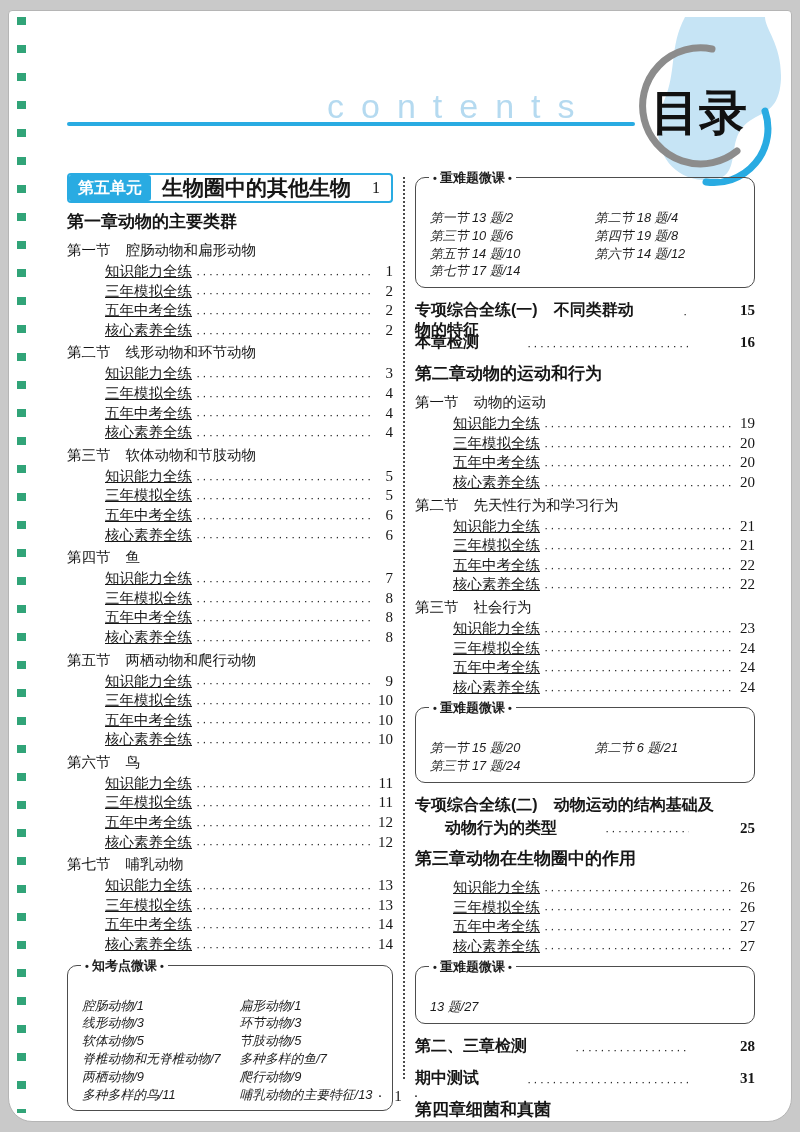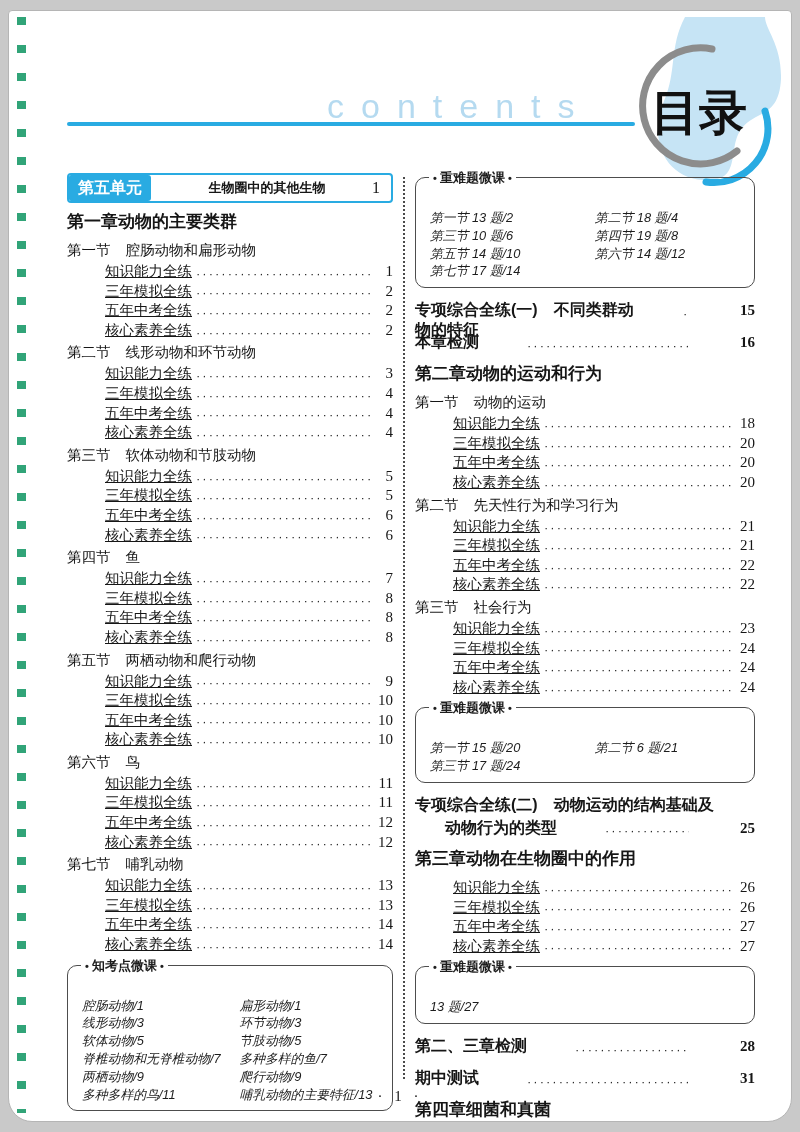--- a/index.html
+++ b/index.html
@@ -48,21 +48,21 @@
   .unit-box{
     display:flex;align-items:center;height:30px;
     border:2px solid #29abe2;border-radius:4px;
     overflow:hidden;margin-bottom:9px;box-sizing:border-box;
   }
   .unit-tab{
     background:#29abe2;color:#fff;font-weight:700;font-size:16px;
     height:100%;display:flex;align-items:center;padding:0 9px;
     border-radius:0 3px 3px 0;flex:0 0 auto;
   }
-  .unit-title{font-weight:700;font-size:13px;padding-left:11px;flex:1;text-align:center;}
+  .unit-title{font-weight:700;font-size:21px;padding-left:11px;flex:1;}
   .unit-page{font-family:"Liberation Serif",serif;font-size:16px;padding-right:11px;}
   
   .chapter{font-weight:700;font-size:17px;margin:7px 0 5px;height:24px;display:flex;align-items:baseline;}
   .chapter .ch-t{}
   .sec-head{margin-top:3px;height:21px;display:flex;align-items:baseline;}
   .sec-head .sec-title{margin-left:15px;}
   .row{display:flex;align-items:baseline;height:19.6px;}
   .row .lbl{margin-left:38px;flex:0 0 auto;text-decoration:underline;}
   .leader{
     flex:1;min-width:6px;overflow:hidden;white-space:nowrap;
@@ -437,21 +437,21 @@
 
     <div>
       <div class="sec-head">
         <span>第一节</span>
         <span class="sec-title">动物的运动</span>
       </div>
       <div>
         <div class="row">
           <span class="lbl">知识能力全练</span>
           <span class="leader"></span>
-          <span class="pg">18</span>
+          <span class="pg">19</span>
         </div>
 
         <div class="row">
           <span class="lbl">三年模拟全练</span>
           <span class="leader"></span>
           <span class="pg">20</span>
         </div>
 
         <div class="row">
           <span class="lbl">五年中考全练</span>

